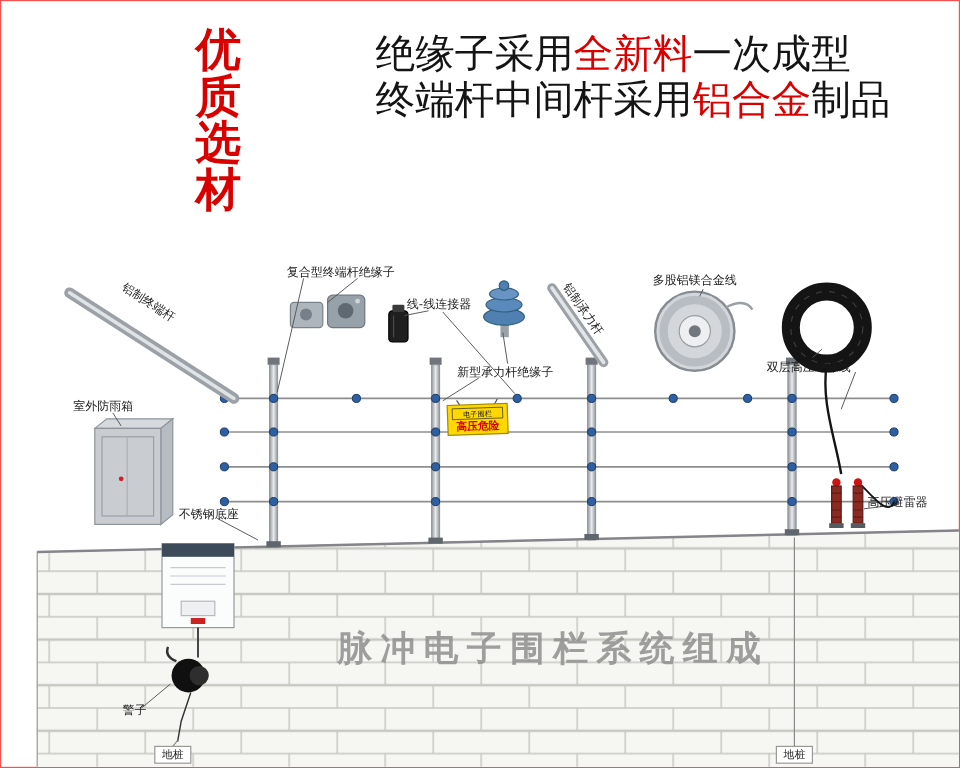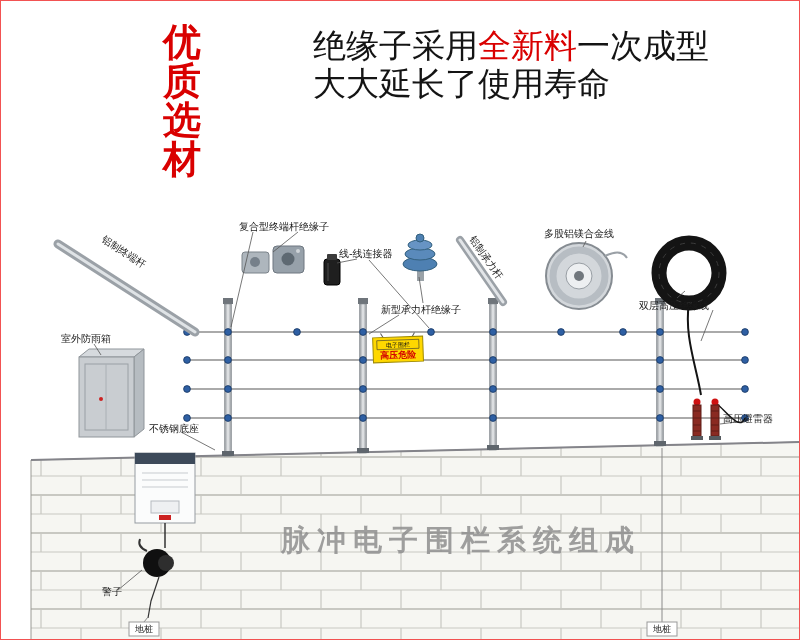--- a/index.html
+++ b/index.html
@@ -35,21 +35,21 @@
 
   <div class="vertical-title">
     <span>优</span>
     <span>质</span>
     <span>选</span>
     <span>材</span>
   </div>
 
   <div class="spec-lines">
     <div class="spec-line"><span>绝缘子采用</span><span class="hl">全新料</span><span>一次成型</span></div>
-    <div class="spec-line"><span>大大延长了使用寿命</span><span class="hl"></span><span></span></div>
+    <div class="spec-line"><span>终端杆中间杆采用</span><span class="hl">铝合金</span><span>制品</span></div>
   </div>
 
   <svg class="diagram" width="800" height="640" viewBox="0 0 800 640">
     <defs>
       <pattern id="brick" width="80" height="38" patternUnits="userSpaceOnUse">
         <rect width="80" height="38" fill="#f6f6f2"></rect>
         <path d="M0,0.5 H80 M0,19 H80 M0,37.5 H80" stroke="#c8c8c2" stroke-width="1.2" fill="none"></path>
         <path d="M40,0 V19 M0,19 V38 M80,19 V38" stroke="#c8c8c2" stroke-width="1.2" fill="none"></path>
       </pattern>
       <linearGradient id="postGrad" x1="0" y1="0" x2="1" y2="0">

